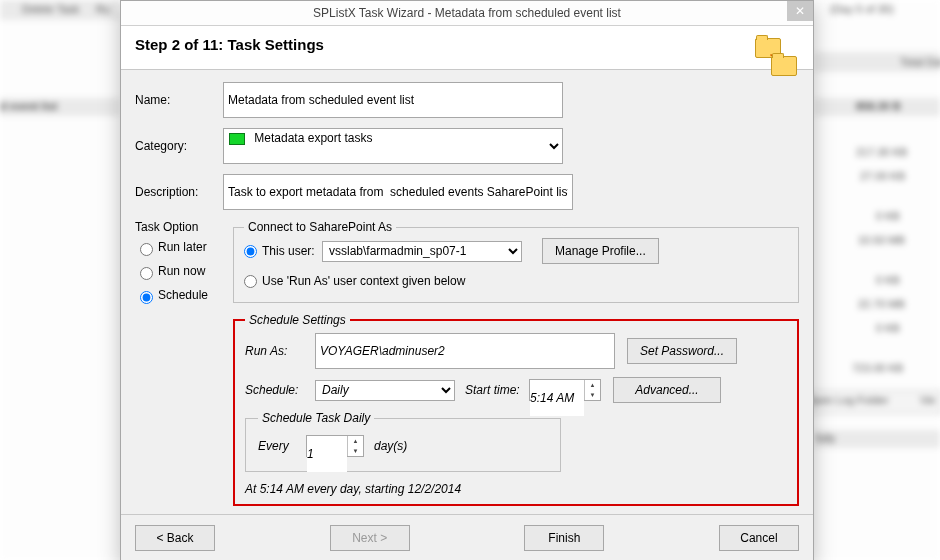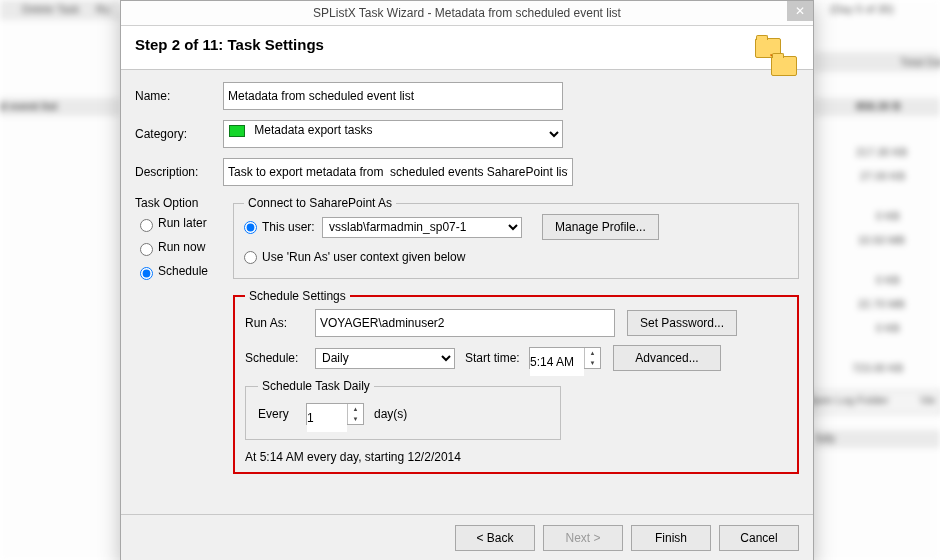--- a/index.html
+++ b/index.html
@@ -104,21 +104,21 @@
     flex: 1;
     padding: 12px 14px 0 14px;
     overflow: hidden;
   }
   .row { display:flex; align-items:center; margin-bottom:10px; }
   .lbl { width: 88px; }
   input[type=text], select {
     font: inherit;
     border: 1px solid #a7a7a7;
     background: #fff;
-    height: 28px;
+    height: 36px;
     padding: 0 4px;
     box-sizing: border-box;
   }
   select { padding: 0 2px; }
   .name-field { width: 340px; }
   .cat-select { width: 340px; }
   .green-swatch {
     display:inline-block;
     width:14px; height:10px;
     background:#14d62a;
@@ -151,20 +151,21 @@
     min-width: 80px;
     background: #e9e9e9;
     border: 1px solid #a7a7a7;
     padding: 0 12px;
     cursor: pointer;
   }
 
   .schedule-box {
     border: 2px solid #d40000;
     padding: 6px 10px 8px 10px;
+    font-style: italic;
   }
   .schedule-box legend {
     background: transparent;
     color:#000;
     font-size:12px;
   }
   .sched-row { display:flex; align-items:center; margin-bottom:8px; }
   .sched-lbl { width:70px; }
 
   .spinner {
@@ -193,21 +194,21 @@
     margin-bottom: 10px;
   }
   .daily-box legend { font-size:12px; }
 
   .summary { font-size:12px; margin-top:4px; }
 
   .footer {
     border-top: 1px solid #c8c8c8;
     padding: 10px 14px;
     display:flex;
-    justify-content:flex-end;
+    justify-content:space-between;
     gap:8px;
   }
   button.win[disabled] { color:#9a9a9a; cursor:default; }
 </style>
 </head>
 <body>
 
 <div class="bg">
   <div class="stripe" style="left:0;top:0;width:120px;height:20px;"></div>
   <span class="txt" style="left:22px;top:3px;">Delete Task</span>

